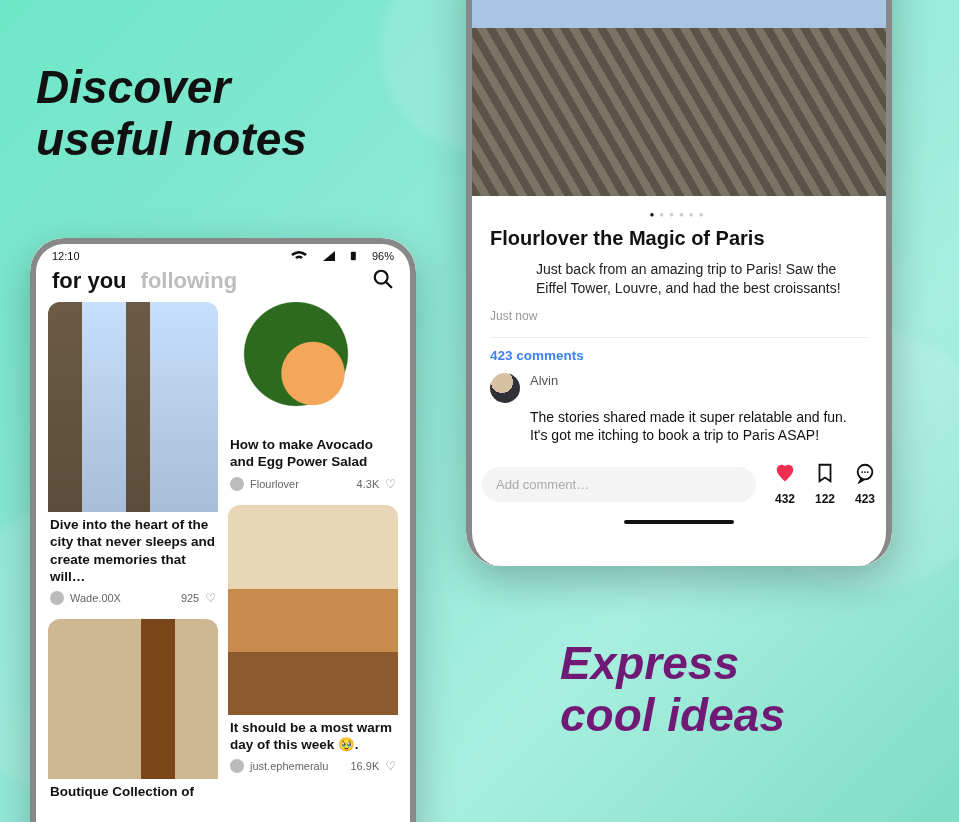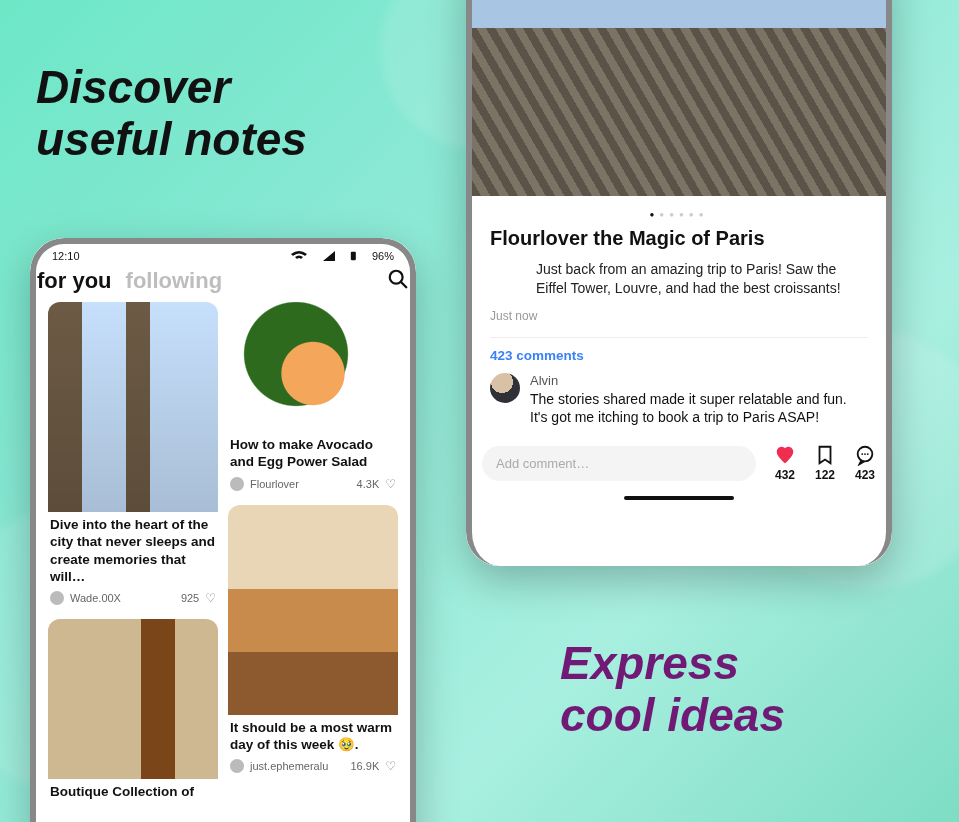--- a/index.html
+++ b/index.html
@@ -45,21 +45,21 @@
   
   .screen { position:absolute; top:6px;left:6px;right:6px;bottom:0; background:#fff; display:flex; flex-direction:column; }
 
   
   .statusbar { display:flex; justify-content:space-between; align-items:center; padding:6px 16px 2px; font-size:11px; color:#111;}
   .status-right { display:flex; align-items:center; gap:15px;}
   .status-right svg { height:10px; }
   .camera { position:absolute; left:50%; top:14px; transform:translateX(-50%); width:14px;height:14px;border-radius:50%; background:#111;}
 
   
-  .tabs-row { display:flex; align-items:center; padding:4px 1px 8px; gap:14px;}
+  .tabs-row { display:flex; align-items:center; padding:4px 16px 8px; gap:14px;}
   .tabs-row .tab { font-size:22px; font-weight:700; color:#bdbdbd;}
   .tabs-row .tab.active { color:#111; }
   .tabs-row .spacer { flex:1; }
   .search-icon { width:22px;height:22px; }
 
   
   .feed { flex:1; overflow:hidden; padding:0 12px; display:flex; gap:10px;}
   .col { flex:1; display:flex; flex-direction:column; gap:6px; }
   .card { border-radius:12px; overflow:hidden; }
   .card .img { width:100%; }
@@ -91,25 +91,25 @@
   .post-content { padding:10px 18px 0; }
   .dots { text-align:center; font-size:8px; letter-spacing:5px; color:#ccc; margin:4px 0 8px;}
   .dots .active { color:#111; }
   .post-title { font-size:20px; font-weight:700; color:#111; margin-bottom:10px;}
   .post-body { font-size:14px; color:#222; line-height:1.38; margin-bottom:10px;margin-left:46px;}
   .post-time { font-size:12px; color:#999; margin-bottom:14px;}
   .hr { height:1px; background:#eee; margin:0 0 10px;}
   .comments-count { font-size:13.5px; font-weight:700; color:#3b82f6; margin-bottom:10px;}
   .comment { display:flex; gap:10px; margin-bottom:12px;}
   .comment .cavatar { width:30px;height:30px;border-radius:50%; background: radial-gradient(circle at 40% 30%, #d8c1a4 0 40%, #303038 40% 100%); flex:none;}
-  .comment .ctext .cname { font-size:13px; color:#555; margin-bottom:2px;}
+  .comment .ctext .cname { font-size:13px; color:#555; margin-bottom:20px;}
   .comment .ctext .cbody { font-size:14px; color:#111; line-height:1.3;}
   .action-row { display:flex; align-items:center; gap:18px; padding:6px 10px 10px;}
   .add-comment { flex:1; background:#f4f4f4; border-radius:20px; padding:10px 14px; font-size:13px; color:#aaa;}
-  .action { display:flex; flex-direction:column; align-items:center; font-size:12px; color:#111; font-weight:600; gap:2px;}
+  .action { display:flex; flex-direction:column; align-items:center; font-size:12px; color:#111; font-weight:600; gap:8px;}
   .action svg { width:22px;height:22px; }
   .home-bar { height:4px; width:110px; background:#111; border-radius:4px; margin:4px auto 8px;}
 </style>
 </head>
 <body>
 
 <div class="blob b1"></div>
 <div class="blob b2"></div>
 <div class="blob b3"></div>
 

